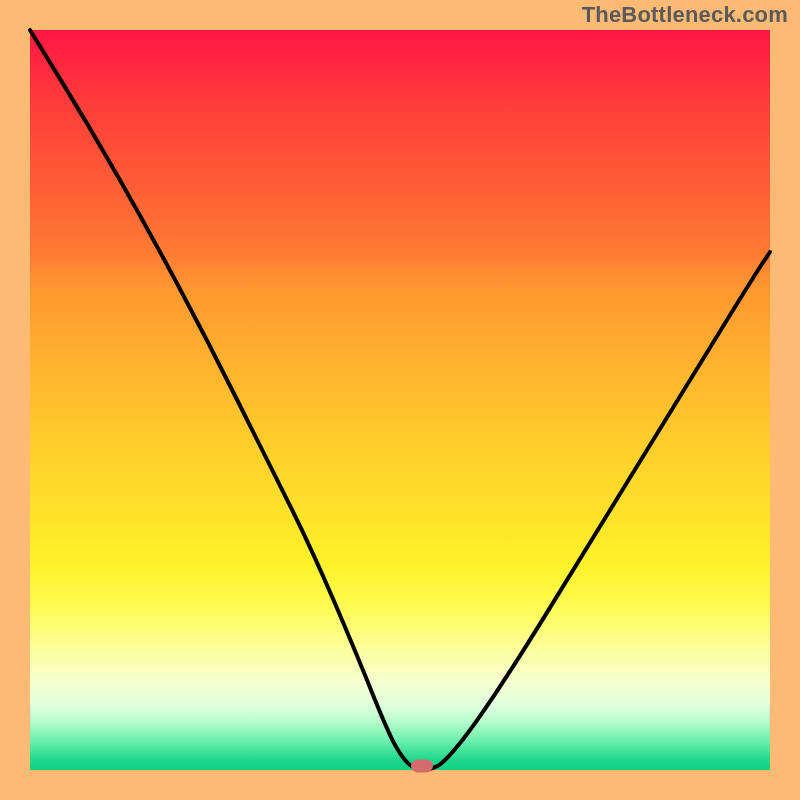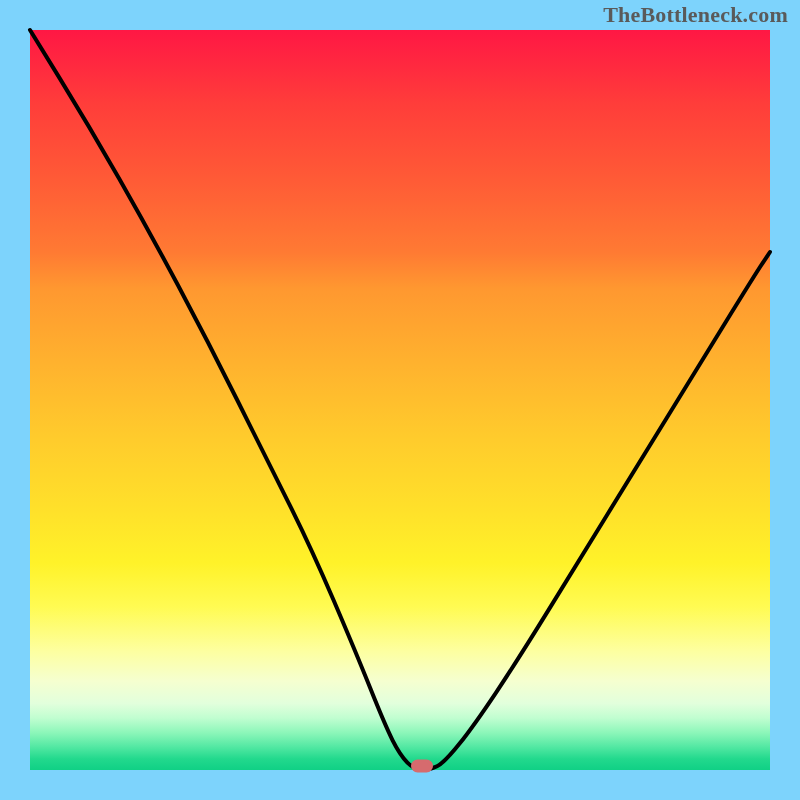--- a/index.html
+++ b/index.html
@@ -8,22 +8,21 @@
     width: 800px;
     height: 800px;
     background: #000;
     font-family: Arial, Helvetica, sans-serif;
     overflow: hidden;
   }
   .frame {
     position: relative;
     width: 800px;
     height: 800px;
-    background: #7dd3fc;
-    font-family: Liberation Serif, serif;
+    background: #fdba74;
   }
   .watermark {
     position: absolute;
     top: 2px;
     right: 12px;
     color: #5a5a5a;
     font-size: 22px;
     font-weight: 600;
     letter-spacing: 0.2px;
     z-index: 20;

